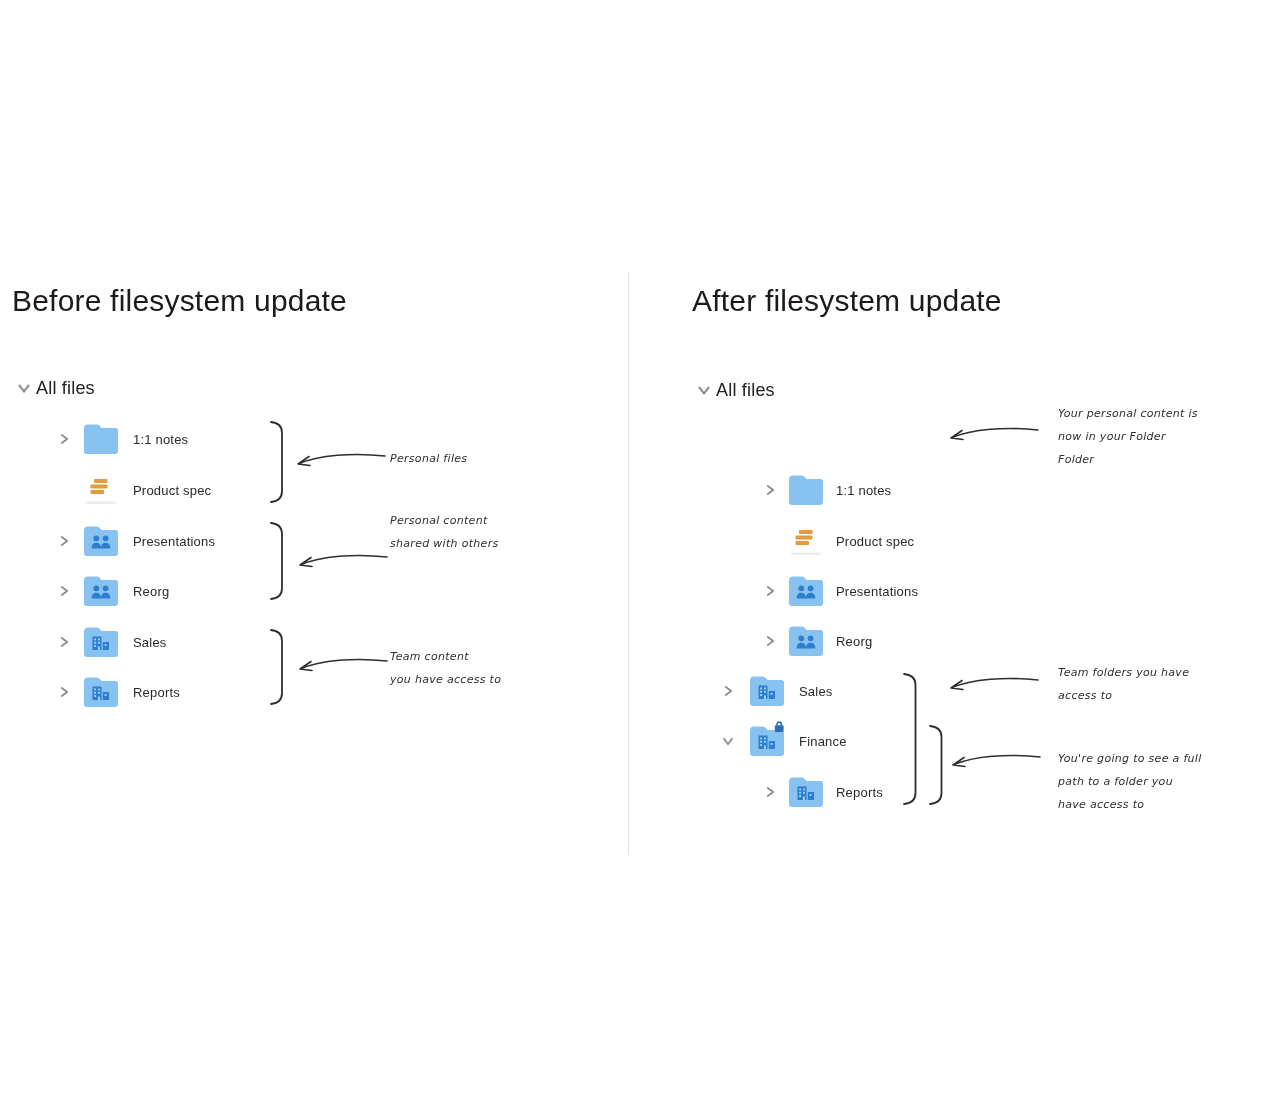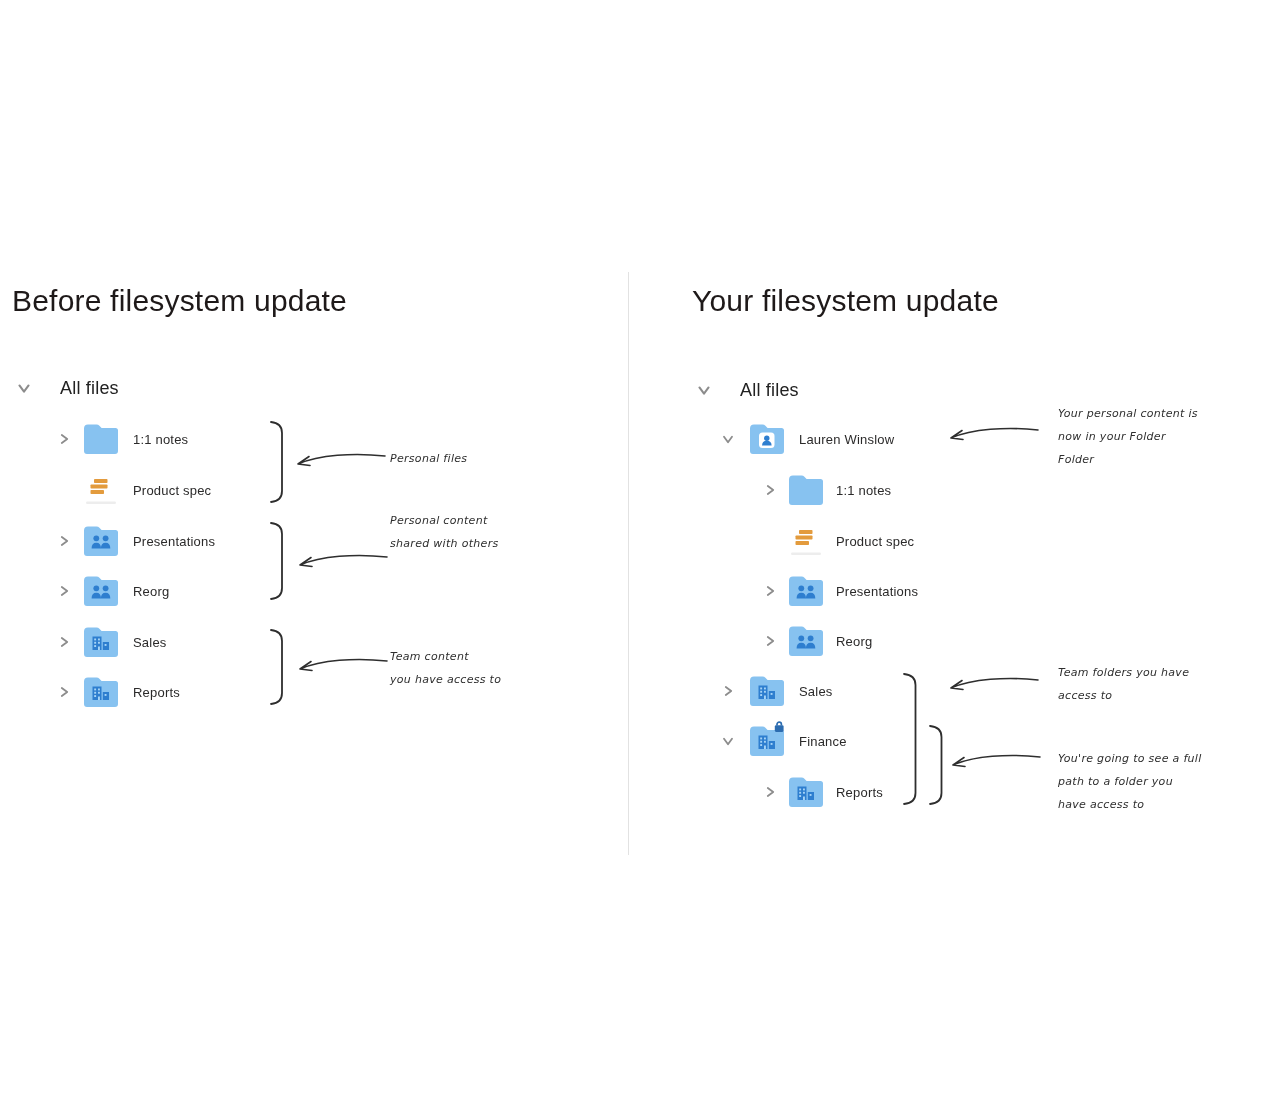--- a/index.html
+++ b/index.html
@@ -11,21 +11,21 @@
   .row{position:absolute;display:flex;align-items:center;height:36px;}
   .chev{width:16px;height:16px;display:flex;align-items:center;justify-content:center;flex:0 0 16px;cursor:pointer;}
   .chev svg{display:block;}
   .chev.hidden svg{visibility:hidden;}
   .icon{display:block;flex:0 0 38px;}
   .lbl{font-size:13px;color:#2b2a2a;letter-spacing:.2px;white-space:nowrap;}
   .rootlbl{font-size:18px;color:#222;letter-spacing:.2px;white-space:nowrap;}
   .l-item .icon{margin:0 13px 0 10px;}
   .r2 .icon{margin:0 13px 0 12px;}
   .r3 .icon{margin:0 11px 0 9px;}
-  .root .rootlbl{margin-left:28px;}
+  .root .rootlbl{margin-left:4px;}
   .note{position:absolute;font-family:"DejaVu Sans",sans-serif;font-style:italic;
         font-size:11px;line-height:23px;color:#2e2e2e;letter-spacing:.3px;white-space:nowrap;}
   .sketch{position:absolute;}
   .sketch svg{display:block;overflow:visible;}
   #symbols{position:absolute;width:0;height:0;overflow:hidden;}
 </style>
 </head>
 <body>
 
 <div id="canvas">
@@ -205,42 +205,31 @@
     <div>Personal content</div>
     <div>shared with others</div>
   </div>
   <div class="note" style="left:390px;top:645px">
     <div>Team content</div>
     <div>you have access to</div>
   </div>
 
   <div class="divider"></div>
 
-  <div class="heading" style="left:692px;top:284px">Your filesystem update</div>
+  <div class="heading" style="left:692px;top:284px">After filesystem update</div>
 
   <div class="row root" style="left:696px;top:372px">
     <span class="chev">
         <svg width="16" height="16">
           <use href="#sym-chev-down"></use>
         </svg>
       </span>
     <span class="rootlbl">All files</span>
   </div>
 
-  <div class="row r2" style="left:720px;top:421px">
-    <span class="chev">
-        <svg width="14" height="14">
-          <use href="#sym-chev-down"></use>
-        </svg>
-      </span>
-    <span class="icon"><svg width="38" height="36">
-          <use href="#sym-folder-member"></use>
-        </svg></span>
-    <span class="lbl">Lauren Winslow</span>
-  </div>
 
   <div class="row r3" style="left:762px;top:472px">
     <span class="chev">
         <svg width="14" height="14">
           <use href="#sym-chev-right"></use>
         </svg>
       </span>
     <span class="icon"><svg width="38" height="36">
           <use href="#sym-folder"></use>
         </svg></span>

